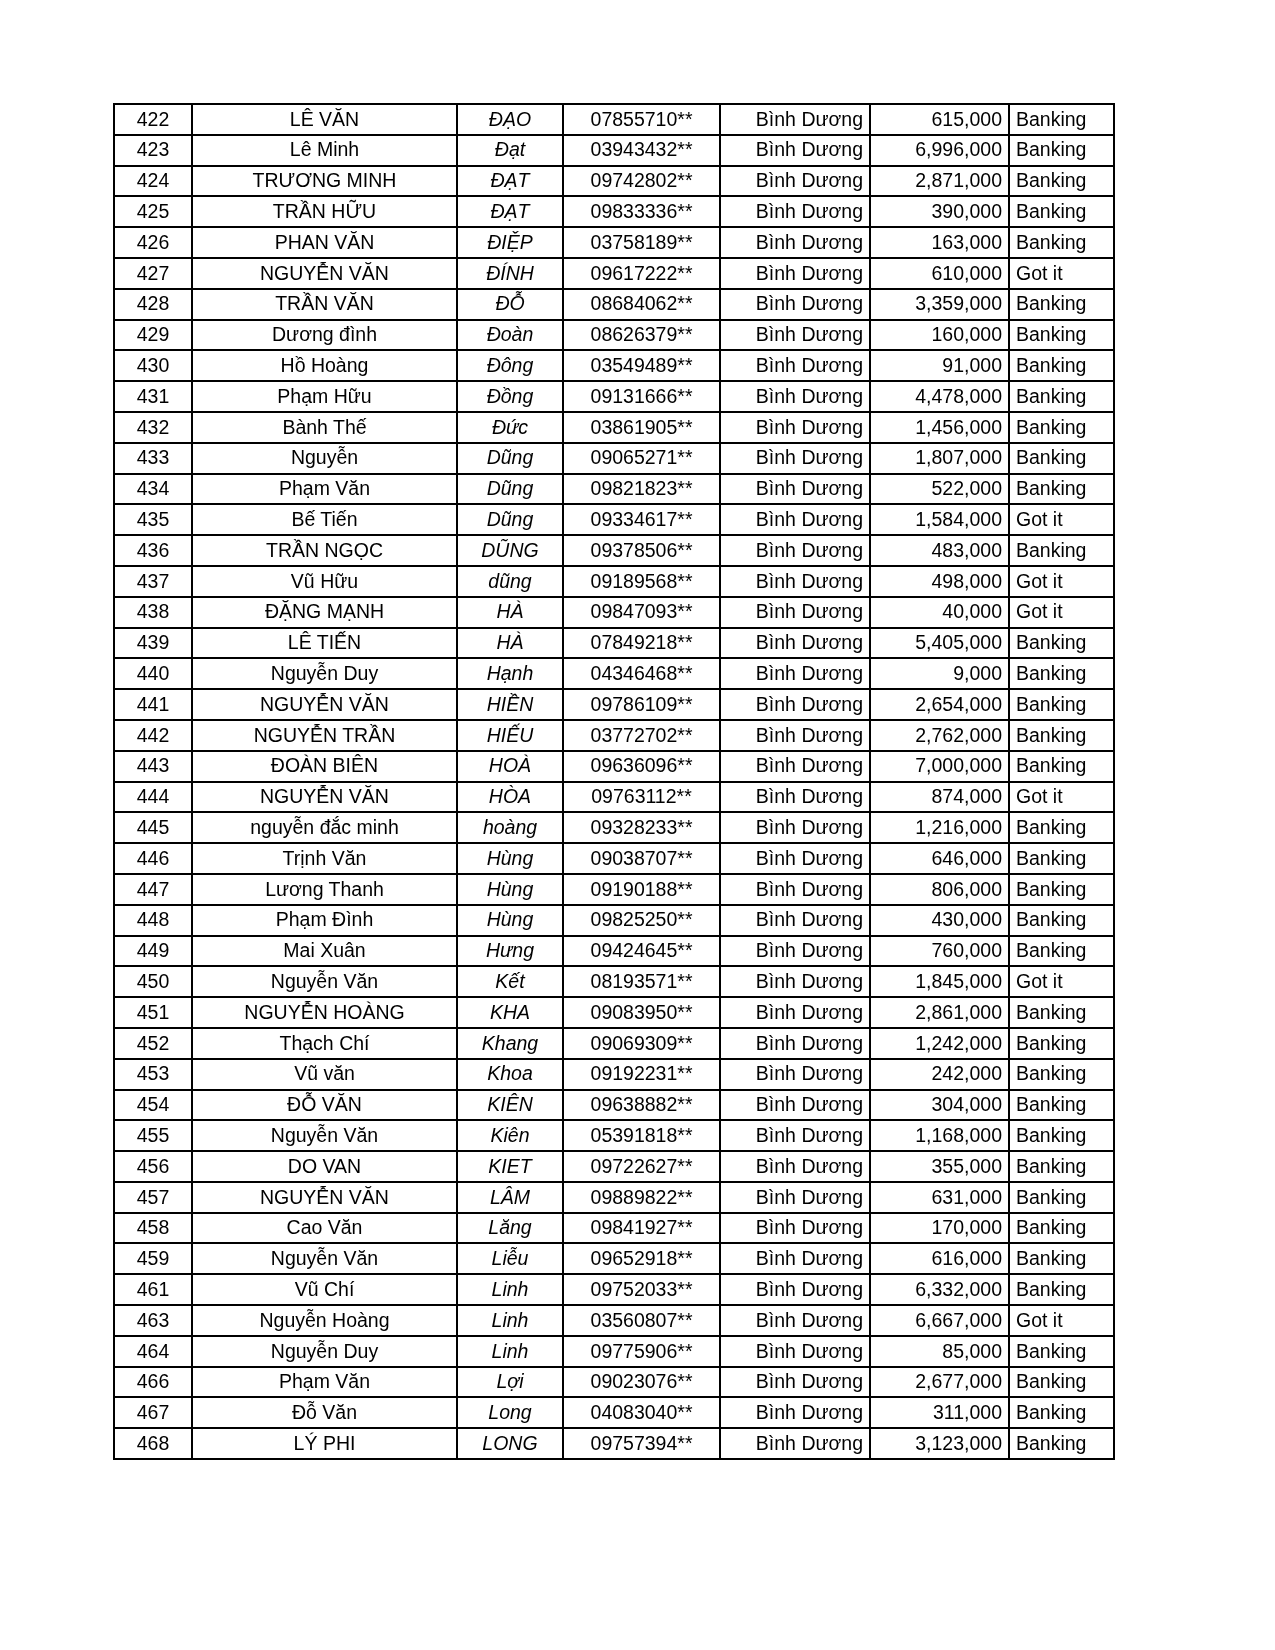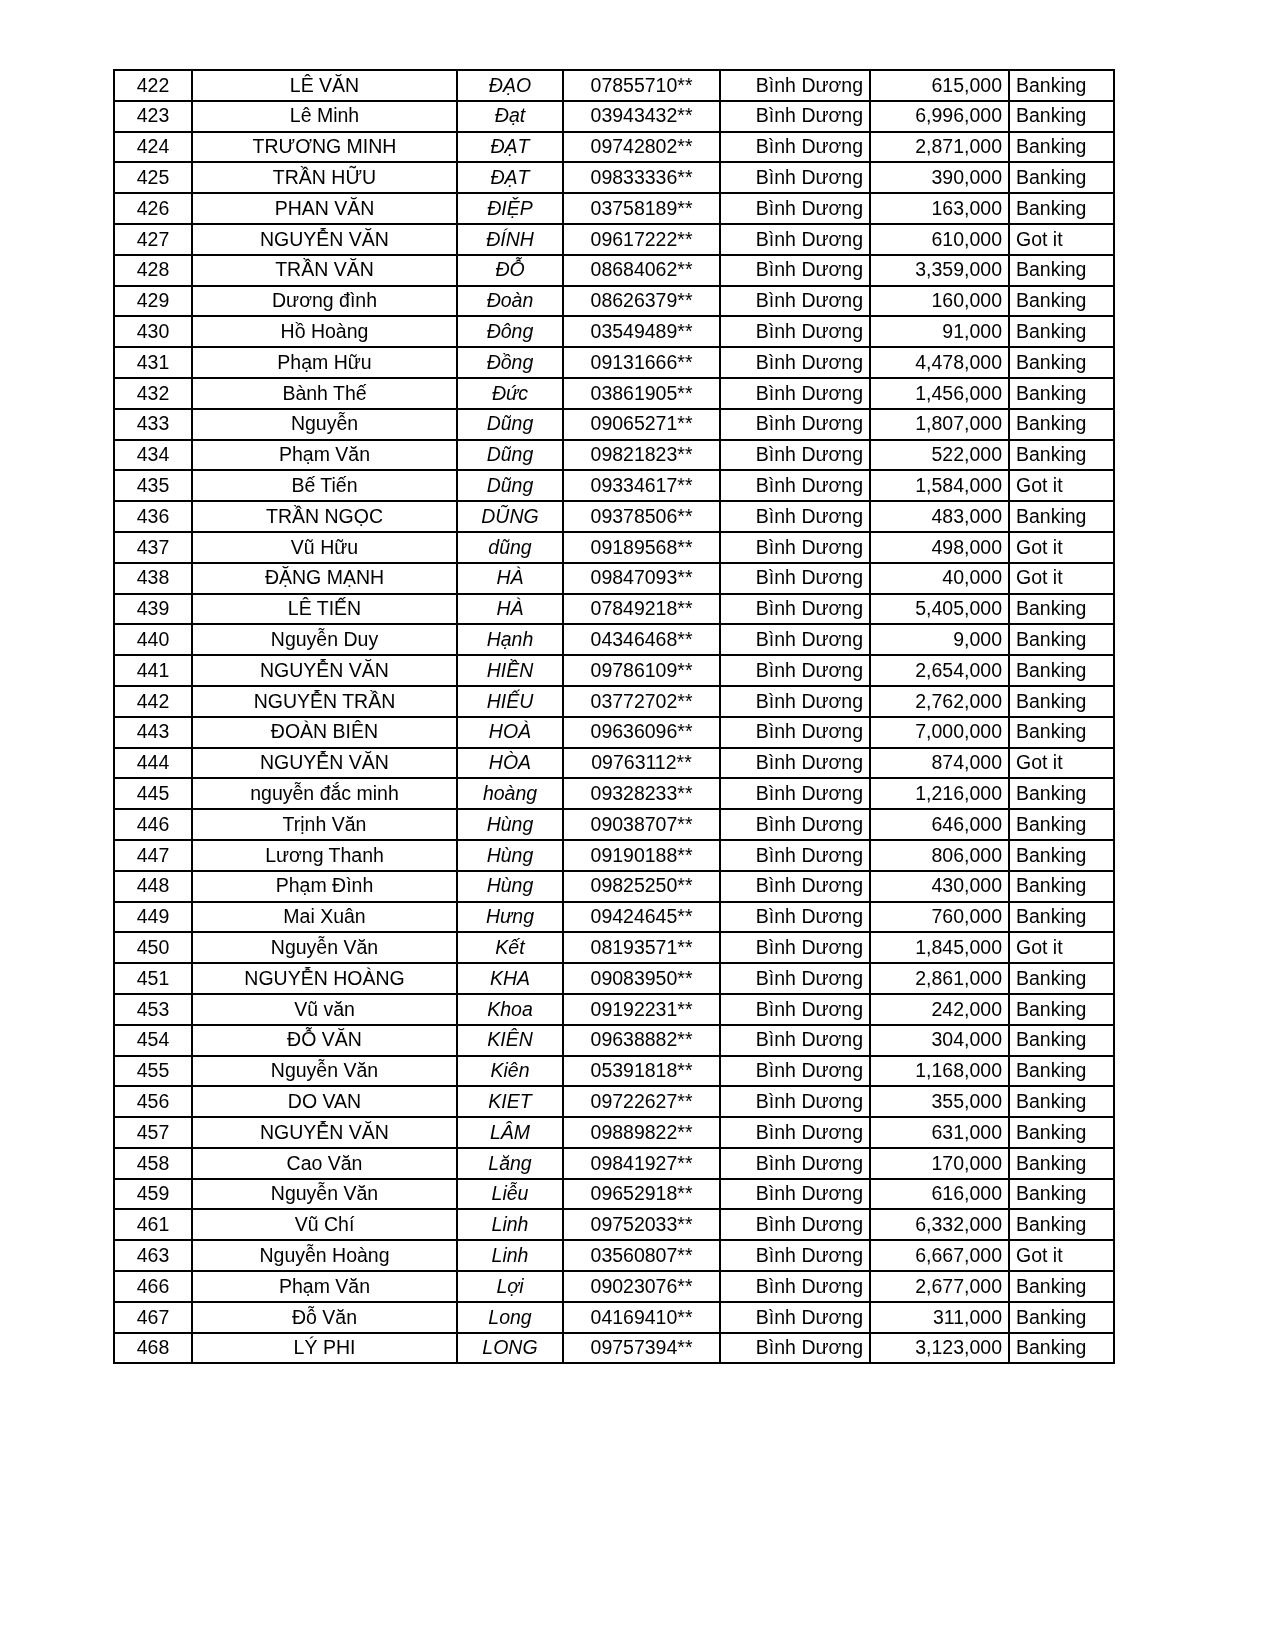--- a/index.html
+++ b/index.html
@@ -11,21 +11,21 @@
     width: 1275px;
     height: 1650px;
     font-family: "Liberation Sans", sans-serif;
     color: #000000;
   }
   .page {
     position: relative;
     width: 1275px;
     height: 1650px;
     box-sizing: border-box;
-    padding: 69px 0 0 113px;
+    padding: 103px 0 0 113px;
   }
   table.data-table {
     border-collapse: collapse;
     table-layout: fixed;
     width: 1000px;
   }
   table.data-table td {
     border: 2px solid #000000;
     font-size: 19.5px;
     line-height: 1.0;
@@ -331,20 +331,29 @@
         <tr>
           <td class="idx">451</td>
           <td class="fn">NGUYỄN HOÀNG</td>
           <td class="ln">KHA</td>
           <td class="phone">09083950**</td>
           <td class="prov">Bình Dương</td>
           <td class="amt">2,861,000</td>
           <td class="stat">Banking</td>
         </tr>
         <tr>
+          <td class="idx">452</td>
+          <td class="fn">Thạch Chí</td>
+          <td class="ln">Khang</td>
+          <td class="phone">09069309**</td>
+          <td class="prov">Bình Dương</td>
+          <td class="amt">1,242,000</td>
+          <td class="stat">Banking</td>
+        </tr>
+        <tr>
           <td class="idx">453</td>
           <td class="fn">Vũ văn</td>
           <td class="ln">Khoa</td>
           <td class="phone">09192231**</td>
           <td class="prov">Bình Dương</td>
           <td class="amt">242,000</td>
           <td class="stat">Banking</td>
         </tr>
         <tr>
           <td class="idx">454</td>
@@ -412,33 +421,42 @@
         <tr>
           <td class="idx">463</td>
           <td class="fn">Nguyễn Hoàng</td>
           <td class="ln">Linh</td>
           <td class="phone">03560807**</td>
           <td class="prov">Bình Dương</td>
           <td class="amt">6,667,000</td>
           <td class="stat">Got it</td>
         </tr>
         <tr>
+          <td class="idx">464</td>
+          <td class="fn">Nguyễn Duy</td>
+          <td class="ln">Linh</td>
+          <td class="phone">09775906**</td>
+          <td class="prov">Bình Dương</td>
+          <td class="amt">85,000</td>
+          <td class="stat">Banking</td>
+        </tr>
+        <tr>
           <td class="idx">466</td>
           <td class="fn">Phạm Văn</td>
           <td class="ln">Lợi</td>
           <td class="phone">09023076**</td>
           <td class="prov">Bình Dương</td>
           <td class="amt">2,677,000</td>
           <td class="stat">Banking</td>
         </tr>
         <tr>
           <td class="idx">467</td>
           <td class="fn">Đỗ Văn</td>
           <td class="ln">Long</td>
-          <td class="phone">04169410**</td>
+          <td class="phone">04083040**</td>
           <td class="prov">Bình Dương</td>
           <td class="amt">311,000</td>
           <td class="stat">Banking</td>
         </tr>
         <tr>
           <td class="idx">468</td>
           <td class="fn">LÝ PHI</td>
           <td class="ln">LONG</td>
           <td class="phone">09757394**</td>
           <td class="prov">Bình Dương</td>

